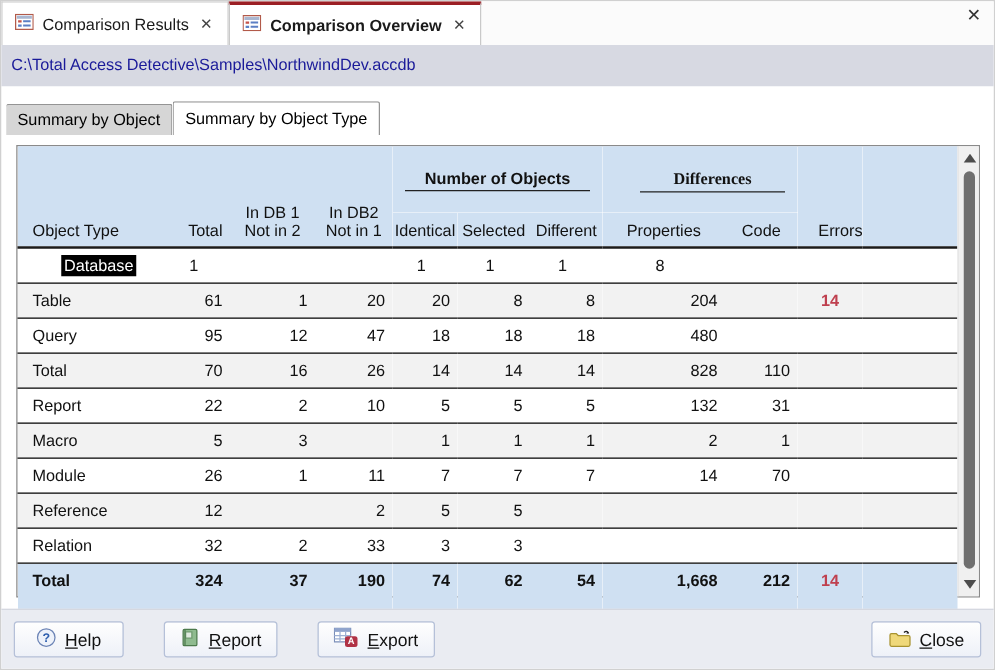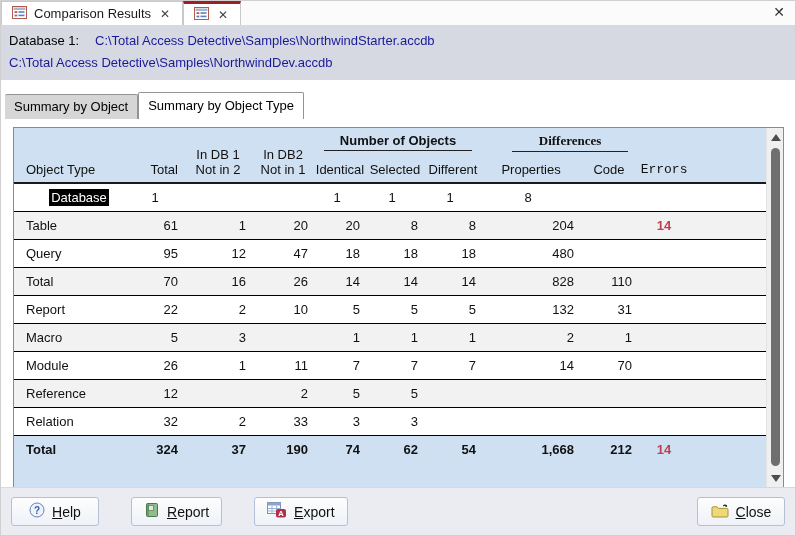--- a/index.html
+++ b/index.html
@@ -6,21 +6,21 @@
     --accent-red:#bf404f;
     --header-blue:#cfe0f2;
     --path-navy:#1a1a99;
     --tab-red:#9b1f24;
   }
   *{box-sizing:border-box;margin:0;padding:0;}
   body{font-family:"Liberation Sans",sans-serif;background:#fff;}
   .app{position:relative;width:796px;height:536px;background:#fff;overflow:hidden;border:1px solid #d0d0d0;}
 
   
-  .doc-tabbar{display:flex;height:24px;background:#fbfbfb;position:relative;}
+  .doc-tabbar{display:flex;height:35px;background:#fbfbfb;position:relative;}
   .doc-tab{display:flex;align-items:center;gap:7px;padding:0 10px;font-size:13px;color:#1a1a1a;
            border:1px solid #c9c9c9;border-bottom:none;background:#fff;cursor:default;}
   .doc-tab.active{border-top:3px solid var(--tab-red);font-weight:bold;}
   .doc-tab .tab-close{font-size:12px;color:#444;padding:0 2px;font-weight:normal;}
   .win-close{position:absolute;right:6px;top:3px;font-size:14px;color:#333;padding:0 4px;}
 
   
   .db-band{background:#d7d9e2;padding:5px 0 6px 8px;}
   .db-line{display:flex;font-size:13px;line-height:22px;}
   .db-label{width:86px;color:#000;}
@@ -36,26 +36,26 @@
   
   .table-wrap{margin:8px 0 0 12px;width:771px;height:362px;border:1px solid #8a8a8a;
               display:flex;background:#fff;}
   table.cmp{border-collapse:collapse;table-layout:fixed;width:752px;font-size:13px;color:#111;}
   table.cmp th,table.cmp td{overflow:hidden;white-space:nowrap;}
   thead{background:var(--header-blue);}
   thead th{font-weight:normal;vertical-align:bottom;padding-bottom:5px;}
   tr.group-row{height:22px;}
   tr.sub-row{height:28px;}
   th.gh{font-weight:bold;padding:2px 0 0;vertical-align:top;}
-  th.gh .gh-inner{margin:3px 10px;border-bottom:1px solid #222;padding-bottom:2px;text-align:center;}
+  th.gh .gh-inner{margin:16px 10px;border-bottom:1px solid #222;padding-bottom:2px;text-align:center;}
   th.gh.pad-l .gh-inner{margin-left:30px;font-family:Liberation Serif, serif;}
   th.h-left{text-align:left;padding-left:12px;}
   th.h-right{text-align:right;padding-right:6px;}
   th.h-center{text-align:center;line-height:15px;}
-  th.h-err{text-align:center;font-family:Liberation Mono, monospace;}
+  th.h-err{text-align:right;}
   tbody td{height:28px;border-top:1px solid #000;}
   tbody tr:first-child td{border-top:2px solid #1a1a1a;text-align:center;}
   tbody tr:nth-child(even){background:#f2f2f2;}
   td.c-type{text-align:left;padding-left:12px;}
   td.c-num{text-align:right;padding-right:6px;}
   td.c-err{text-align:center;color:var(--accent-red);font-weight:bold;}
   span.hl{background:#000;color:#fff;padding:1px 2px;}
   tr.total-row{background:var(--header-blue) !important;font-weight:bold;}
   tr.total-row td{height:58px;vertical-align:top;padding-top:6px;border-top:1px solid #000;}
   tr.total-row td.c-err{font-weight:bold;}
@@ -102,30 +102,27 @@
       <span>
         <svg width="15" height="13" viewBox="0 0 15 13">
           <rect x="0.5" y="0.5" width="14" height="12" fill="#fff" stroke="#b25a4a"></rect>
           <rect x="1.5" y="1.5" width="12" height="2.5" fill="#a9b6d0"></rect>
           <rect x="2.5" y="5.2" width="2.8" height="1.8" fill="#c4534a"></rect>
           <rect x="2.5" y="8.6" width="2.8" height="1.8" fill="#5b7fc4"></rect>
           <rect x="6.5" y="5.2" width="6" height="1.6" fill="#5b7fc4"></rect>
           <rect x="6.5" y="8.6" width="6" height="1.6" fill="#5b7fc4"></rect>
         </svg>
       </span>
+      <span>Comparison Overview</span>
       <span class="tab-close">✕</span>
     </div>
     <span class="win-close">✕</span>
   </div>
 
   <div class="db-band" style="background: rgb(215, 217, 226);">
-    <div class="db-line">
-      <span class="db-label">Database 1:</span>
-      <span class="db-path">C:\Total Access Detective\Samples\NorthwindStarter.accdb</span>
-    </div>
     <div class="db-line">
       <span class="db-path">C:\Total Access Detective\Samples\NorthwindDev.accdb</span>
     </div>
   </div>
 
   <div class="view-tabs">
     <div class="view-tab inactive">Summary by Object</div>
     <div class="view-tab active">Summary by Object Type</div>
   </div>
 

